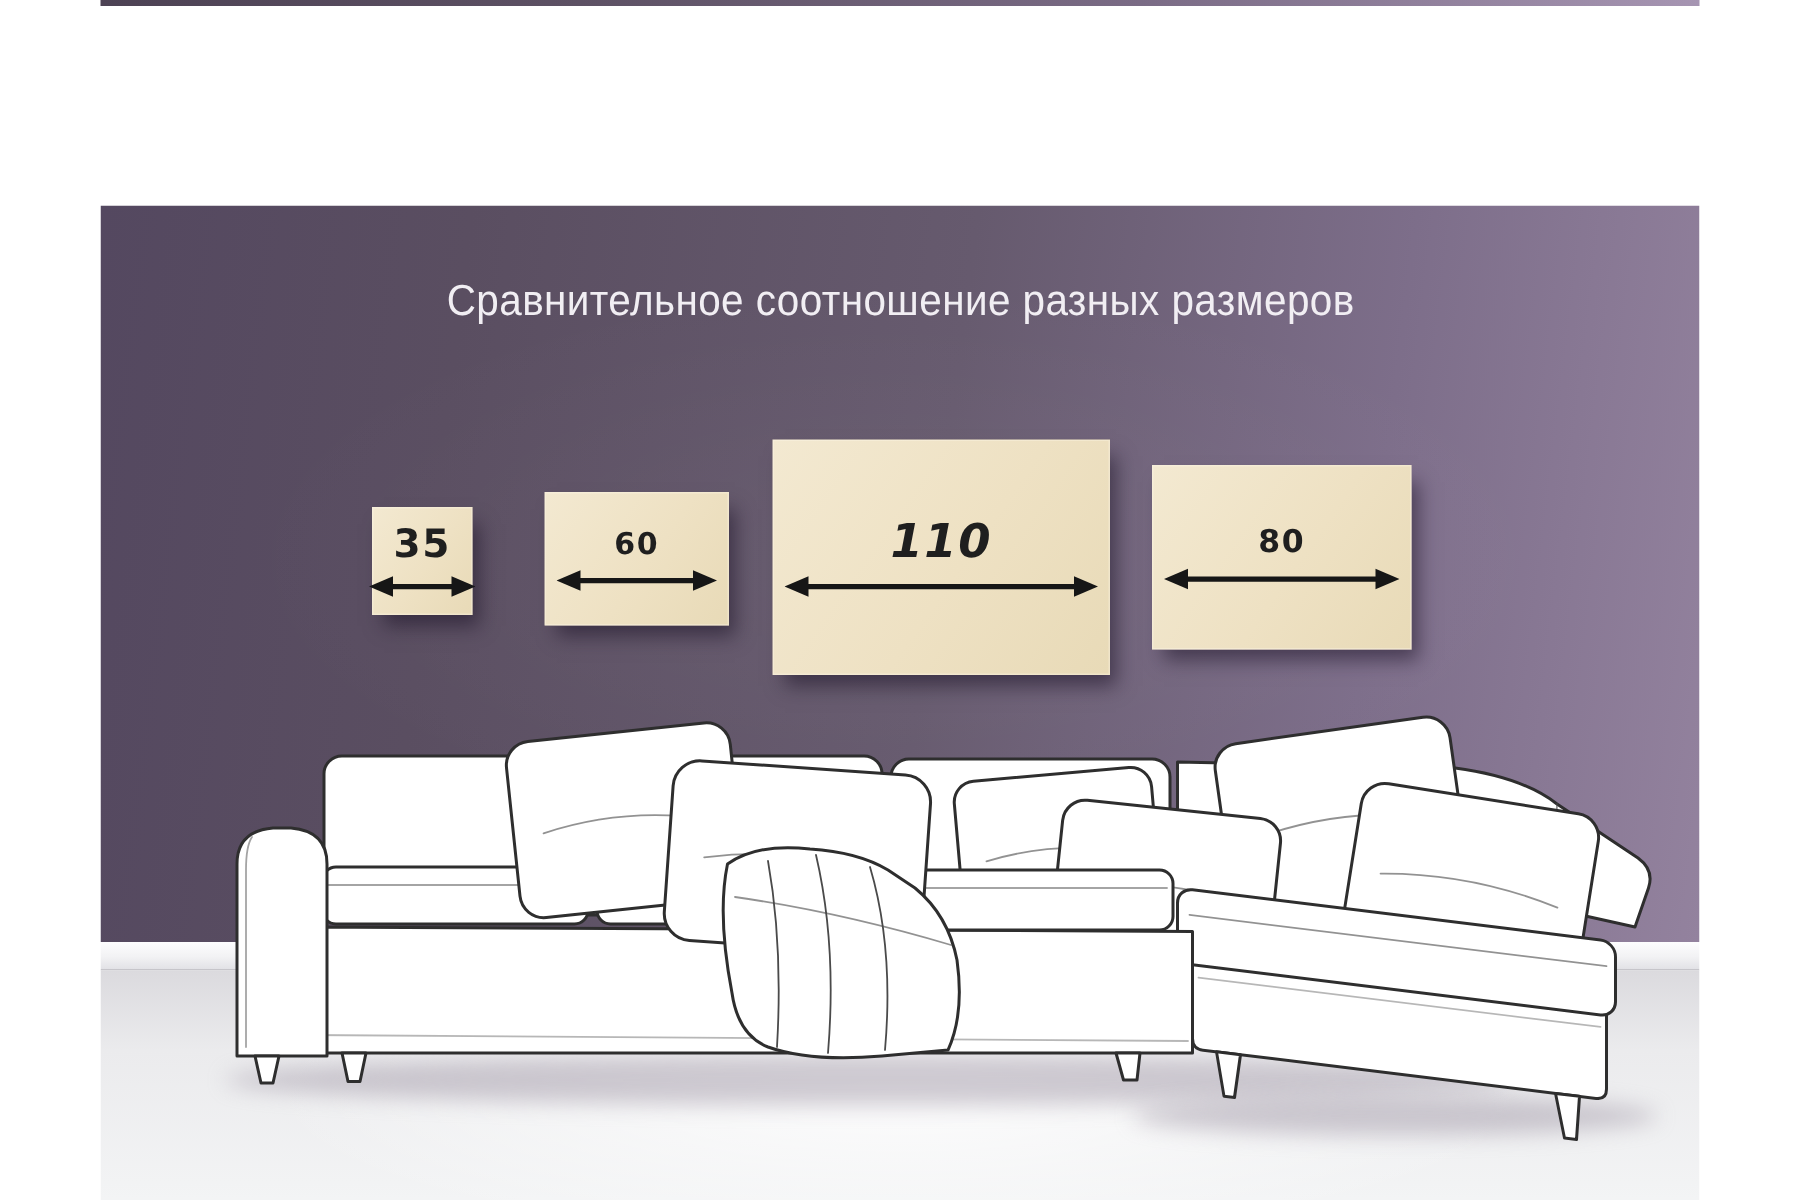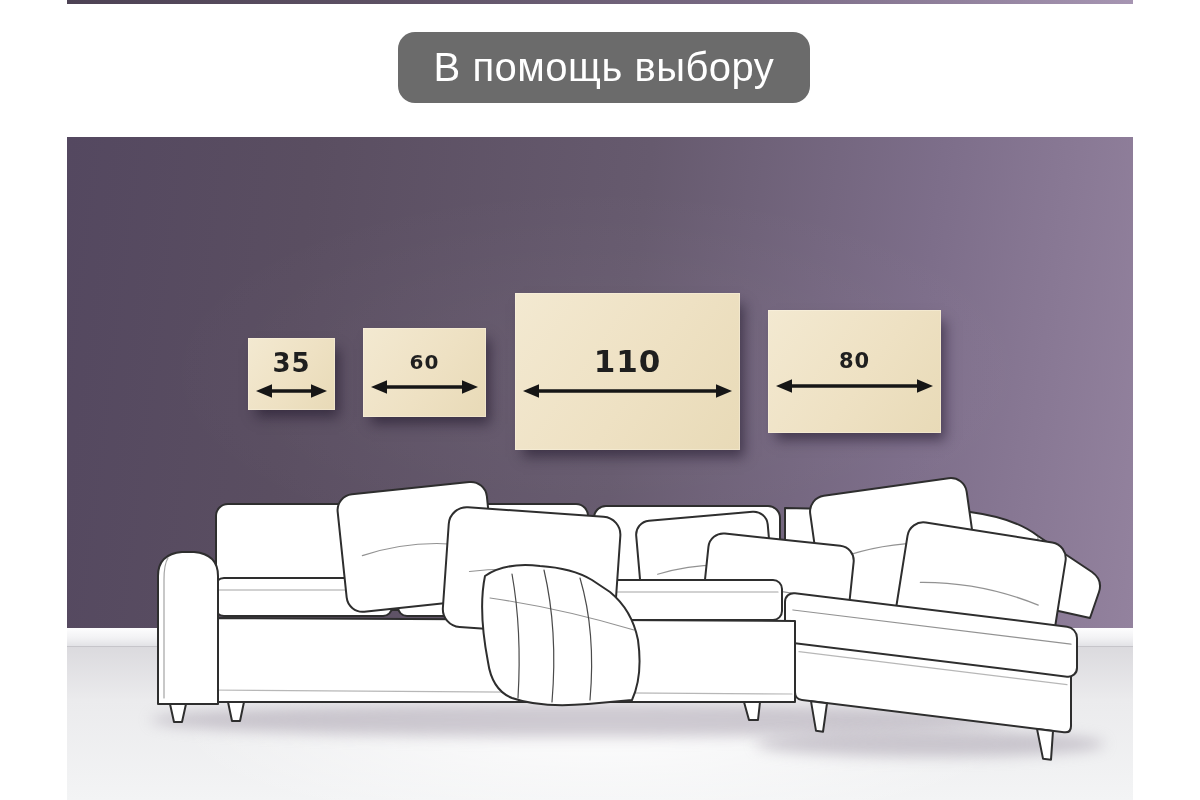--- a/index.html
+++ b/index.html
@@ -78,48 +78,48 @@
   .ln{fill:#ffffff;stroke:#2e2e2e;stroke-width:2;stroke-linejoin:round;stroke-linecap:round;}
   .thin{fill:none;stroke:#4a4a4a;stroke-width:1.2;stroke-linecap:round;}
 </style>
 </head>
 <body>
 
 <div class="stage">
 
   <div class="top-strip"></div>
 
-  <div class="badge" id="badge" style="background: rgb(107, 107, 107);">
-    <span style="color: rgb(255, 255, 255);">В помощь выбору</span>
-  </div>
 
   <div class="panel">
     <div class="wall"></div>
     <div class="baseboard"></div>
     <div class="floor"></div>
 
+    <div class="panel-title">
+      <span style="color: rgb(241, 238, 243);">Сравнительное соотношение разных размеров</span>
+    </div>
 
     <div id="sizes-layer">
-        <div class="size-box" style="left: 181px; top: 201px; width: 87px; height: 72px;">
+        <div class="size-box" style="left: 181px; top: 201px; width: 67px; height: 72px;">
           <div class="size-num" style="font-size: 26px; color: rgb(31, 31, 31);">35</div>
           <svg class="size-arrow" width="71" height="18" viewBox="0 0 71 18">
             <line x1="12" y1="9" x2="59" y2="9" stroke="#161616" stroke-width="3.5"></line>
             <polygon points="0,9 16,2.2 16,15.8" fill="#161616"></polygon>
             <polygon points="71,9 55,2.2 55,15.8" fill="#161616"></polygon>
           </svg>
         </div>
         <div class="size-box" style="left: 296px; top: 191px; width: 123px; height: 89px;">
           <div class="size-num" style="font-size: 20px; color: rgb(31, 31, 31);">60</div>
           <svg class="size-arrow" width="107" height="18" viewBox="0 0 107 18">
             <line x1="12" y1="9" x2="95" y2="9" stroke="#161616" stroke-width="3.5"></line>
             <polygon points="0,9 16,2.2 16,15.8" fill="#161616"></polygon>
             <polygon points="107,9 91,2.2 91,15.8" fill="#161616"></polygon>
           </svg>
         </div>
-        <div class="size-box" style="left: 448px; top: 156px; width: 225px; height: 157px;">
+        <div class="size-box" style="left: 448px; top: 156px; width: 225px; height: 157px; font-style: italic;">
           <div class="size-num" style="font-size: 31px; color: rgb(31, 31, 31);">110</div>
           <svg class="size-arrow" width="209" height="18" viewBox="0 0 209 18">
             <line x1="12" y1="9" x2="197" y2="9" stroke="#161616" stroke-width="3.5"></line>
             <polygon points="0,9 16,2.2 16,15.8" fill="#161616"></polygon>
             <polygon points="209,9 193,2.2 193,15.8" fill="#161616"></polygon>
           </svg>
         </div>
         <div class="size-box" style="left: 701px; top: 173px; width: 173px; height: 123px;">
           <div class="size-num" style="font-size: 21px; color: rgb(31, 31, 31);">80</div>
           <svg class="size-arrow" width="157" height="18" viewBox="0 0 157 18">

